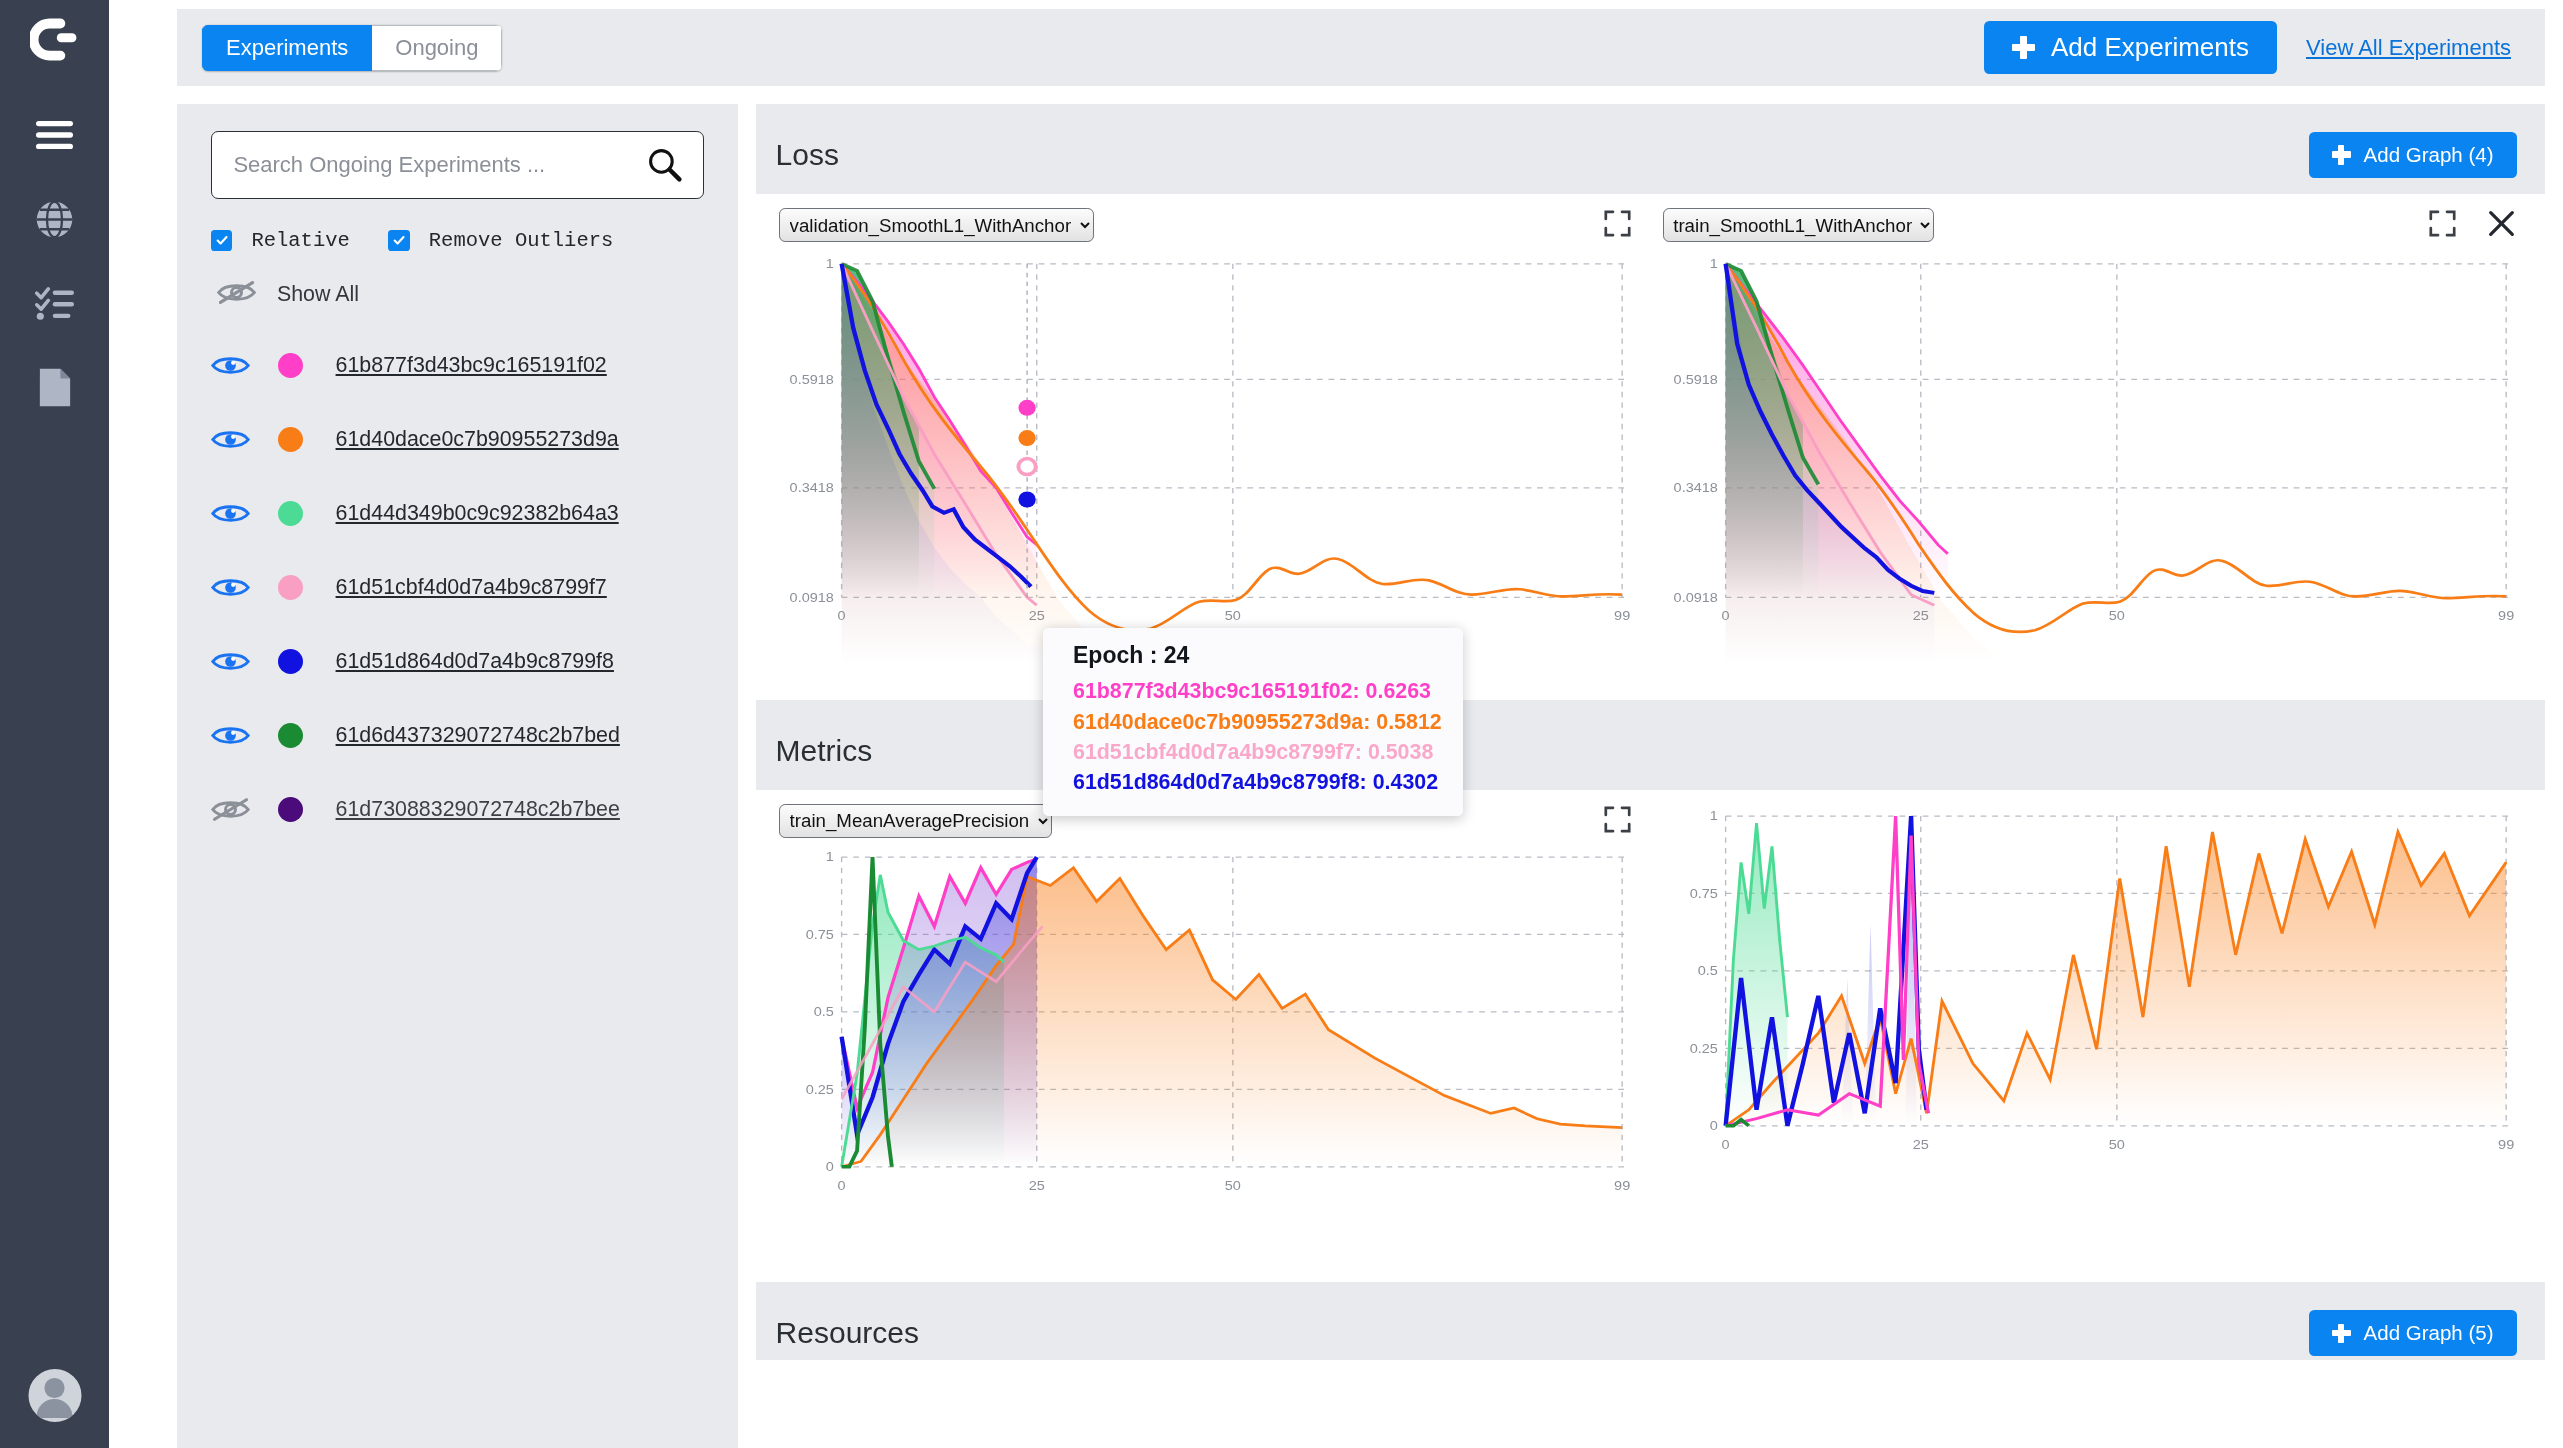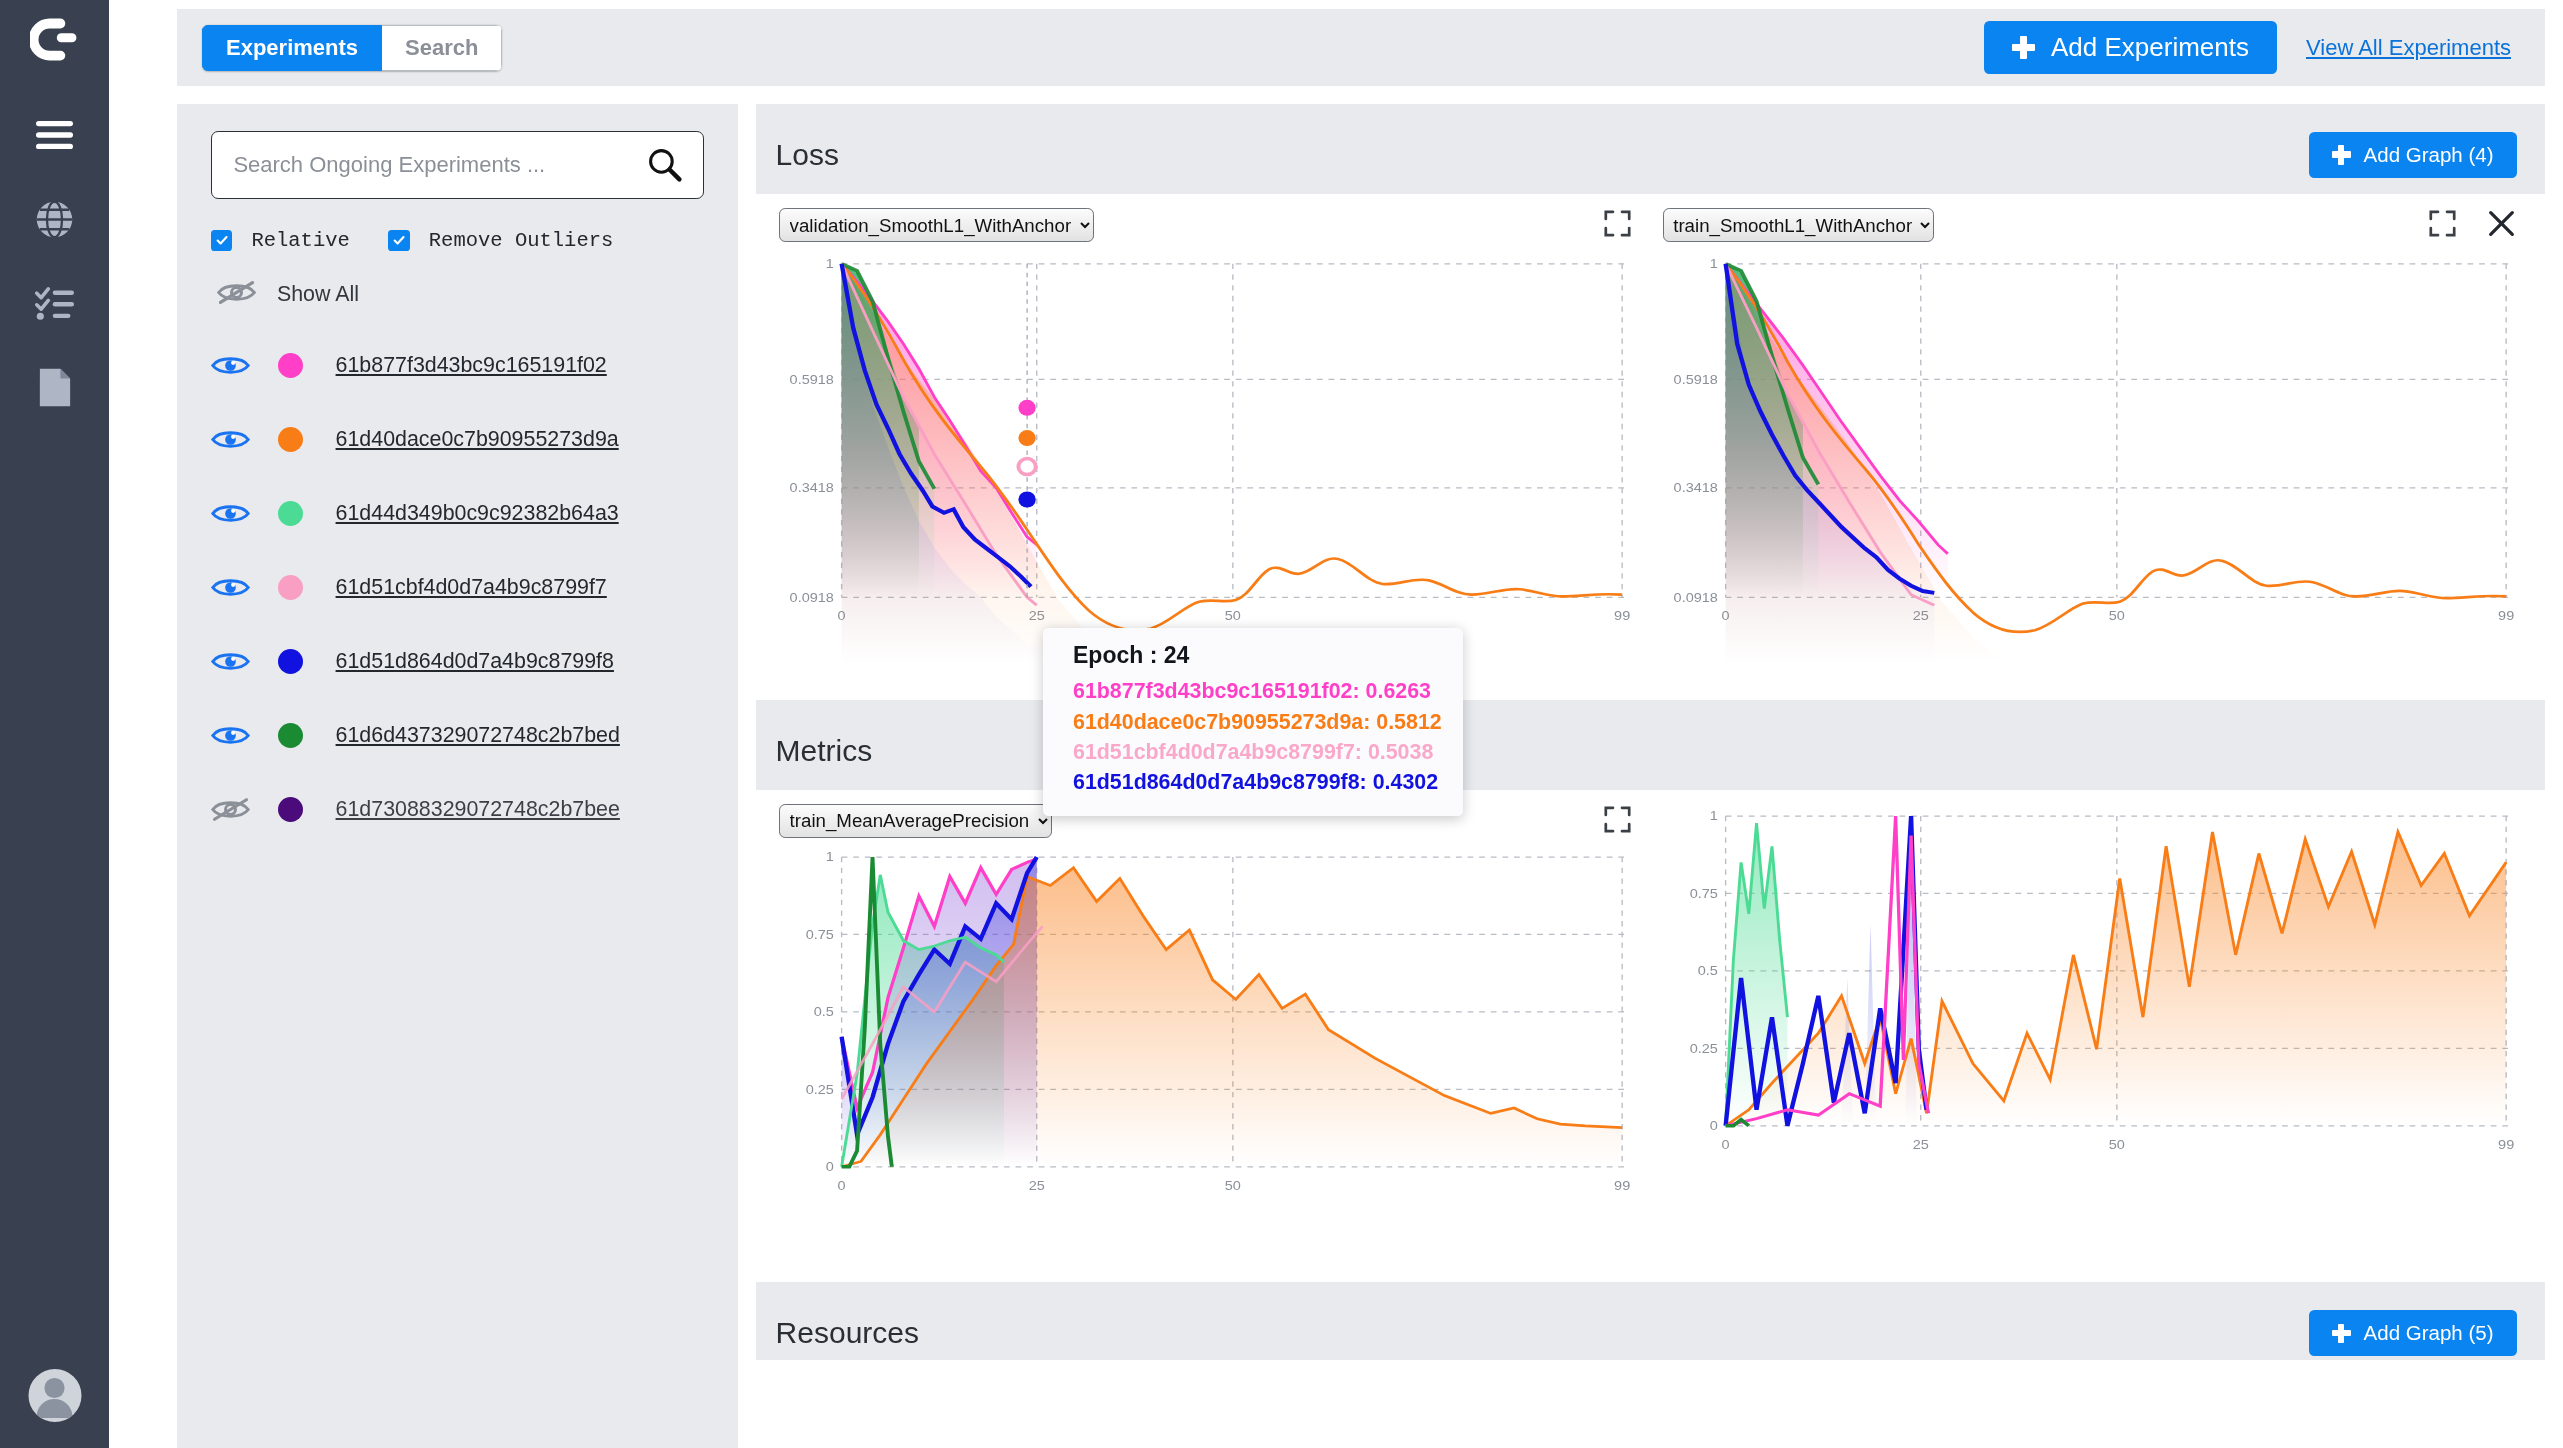--- a/index.html
+++ b/index.html
@@ -48,21 +48,21 @@
     position: relative;
   }
   .segmented {
     display: flex; height: 46px;
     border-radius: 6.2px; overflow: hidden;
     box-shadow: 0 0.9px 1.8px rgba(0,0,0,.25);
   }
   .seg {
     display:flex; align-items:center; justify-content:center;
     font-size: 22px; padding: 0 23px;
-    cursor: pointer; border: 0.9px solid #b9bcc2; font-weight: bold;
+    cursor: pointer; border: 0.9px solid #b9bcc2;
   }
   .seg.active { background: #0a84f0; color: #fff; border-color:#0a84f0; }
   .seg.inactive { background: #ffffff; color: #8a8f98; border-left: none; }
 
   .topbar-right { margin-left: auto; display: flex; align-items: center; gap: 28.5px; }
   .btn-primary {
     background: #0a84f0; color: #fff;
     height: 53px; border-radius: 5.3px;
     display: flex; align-items: center; gap: 16px;
     padding: 0 28.5px; font-size: 26px; cursor: pointer; border: none;
@@ -216,21 +216,21 @@
       <div class="head"></div>
         <div class="body"></div>
     </div>
   </div>
 
   <div class="right">
 
     <div class="topbar">
       <div class="segmented">
         <div class="seg active">Experiments</div>
-        <div class="seg inactive">Search</div>
+        <div class="seg inactive">Ongoing</div>
       </div>
       <div class="topbar-right">
         <button class="btn-primary">
           <span class="plus"></span>
           <span>Add Experiments</span>
         </button>
         <span class="link-plain">View All Experiments</span>
       </div>
     </div>
 

